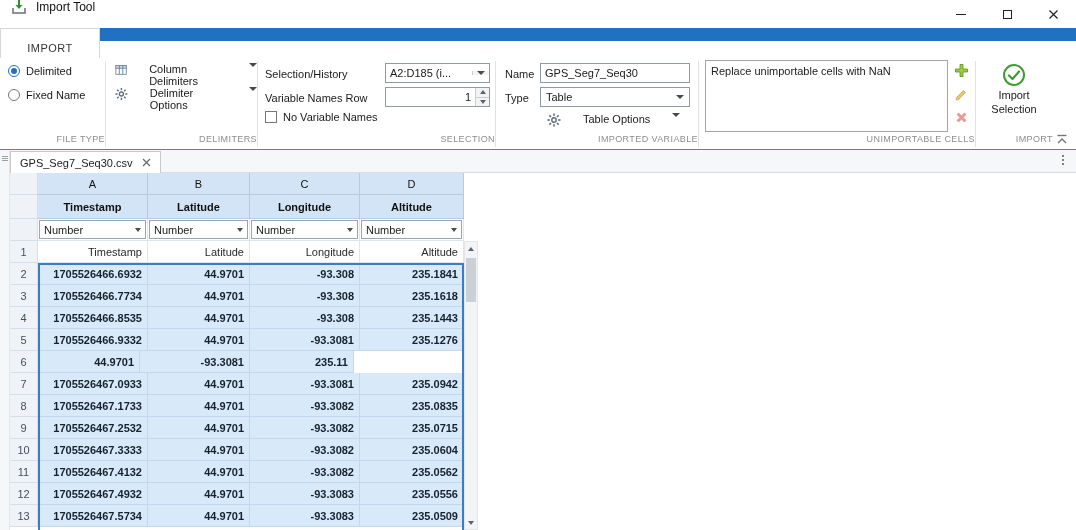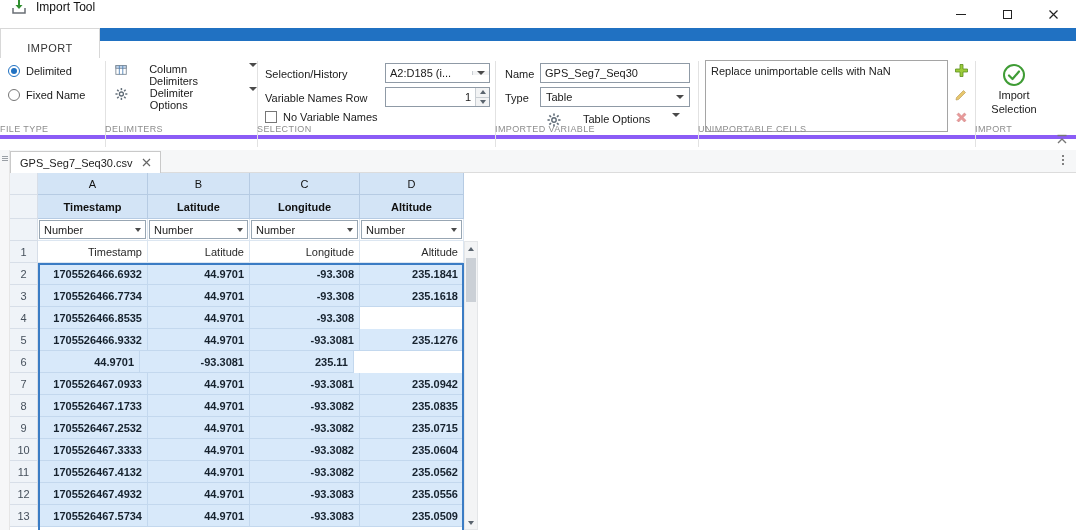--- a/index.html
+++ b/index.html
@@ -26,30 +26,30 @@
   
   .blue-strip { position: absolute; top: 28px; left: 0; width: 100%; height: 13px; background: #2071c2; }
   .import-tab {
     position: absolute; top: 28px; left: 0; width: 100px; height: 30px;
     background: #fff; border: 1px solid #d8d8d8; border-bottom: none; z-index: 5;
     display: flex; align-items: center; justify-content: center;
     font-size: 11px; letter-spacing: .5px; color: #333; padding-top: 8px;
   }
 
   
-  .ribbon { position: absolute; top: 41px; left: 0; width: 100%; height: 98px; background: #fff; border-bottom: 4px solid #8b5cf6; }
+  .ribbon { position: absolute; top: 41px; left: 0; width: 100%; height: 109px; background: #fff; border-bottom: 1px solid #8b5cf6; }
   .rsec { position: absolute; top: 0; height: 109px; }
   .sec-filetype { left: 0; width: 105px; }
   .sec-delims   { left: 105px; width: 152px; }
   .sec-selection{ left: 257px; width: 238px; }
   .sec-impvar   { left: 495px; width: 203px; }
   .sec-unimp    { left: 698px; width: 277px; }
   .sec-import   { left: 975px; width: 78px; }
   .vsep { position: absolute; top: 20px; height: 86px; width: 1px; background: #e2e2e2; }
-  .sec-label { position: absolute; bottom: 16px; left: 0; width: 100%; text-align: left; font-size: 9px; color: #8d8d8d; letter-spacing: .4px; white-space: nowrap; }
+  .sec-label { position: absolute; bottom: 6px; left: 0; width: 100%; text-align: right; font-size: 9px; color: #8d8d8d; letter-spacing: .4px; white-space: nowrap; }
 
   .radio-row { position: absolute; display: flex; align-items: center; gap: 6px; font-size: 11px; }
   .r-del { top: 24px; left: 8px; } .r-fix { top: 48px; left: 8px; }
   .radio { width: 12px; height: 12px; border-radius: 50%; border: 1px solid #767676; background: #fff; position: relative; flex: none; }
   .radio.checked { border-color: #2071c2; }
   .radio.checked::after { content: ""; position: absolute; left: 2px; top: 2px; width: 6px; height: 6px; border-radius: 50%; background: #2071c2; }
 
   .tool-btn { position: absolute; display: flex; align-items: flex-start; gap: 22px; font-size: 11px; color: #1a1a1a; }
   .tb1 { top: 22px; left: 10px; } .tb2 { top: 46px; left: 10px; }
 
@@ -387,20 +387,21 @@
         <div class="cell dcell c-a">1705526466.7734</div>
         <div class="cell dcell c-b">44.9701</div>
         <div class="cell dcell c-c">-93.308</div>
         <div class="cell dcell c-d">235.1618</div>
       </div>
       <div class="grow drow sel">
         <div class="cell rownum c-num">4</div>
         <div class="cell dcell c-a">1705526466.8535</div>
         <div class="cell dcell c-b">44.9701</div>
         <div class="cell dcell c-c">-93.308</div>
+        <div class="cell dcell c-d">235.1443</div>
       </div>
       <div class="grow drow sel">
         <div class="cell rownum c-num">5</div>
         <div class="cell dcell c-a">1705526466.9332</div>
         <div class="cell dcell c-b">44.9701</div>
         <div class="cell dcell c-c">-93.3081</div>
         <div class="cell dcell c-d">235.1276</div>
       </div>
       <div class="grow drow sel">
         <div class="cell rownum c-num">6</div>

